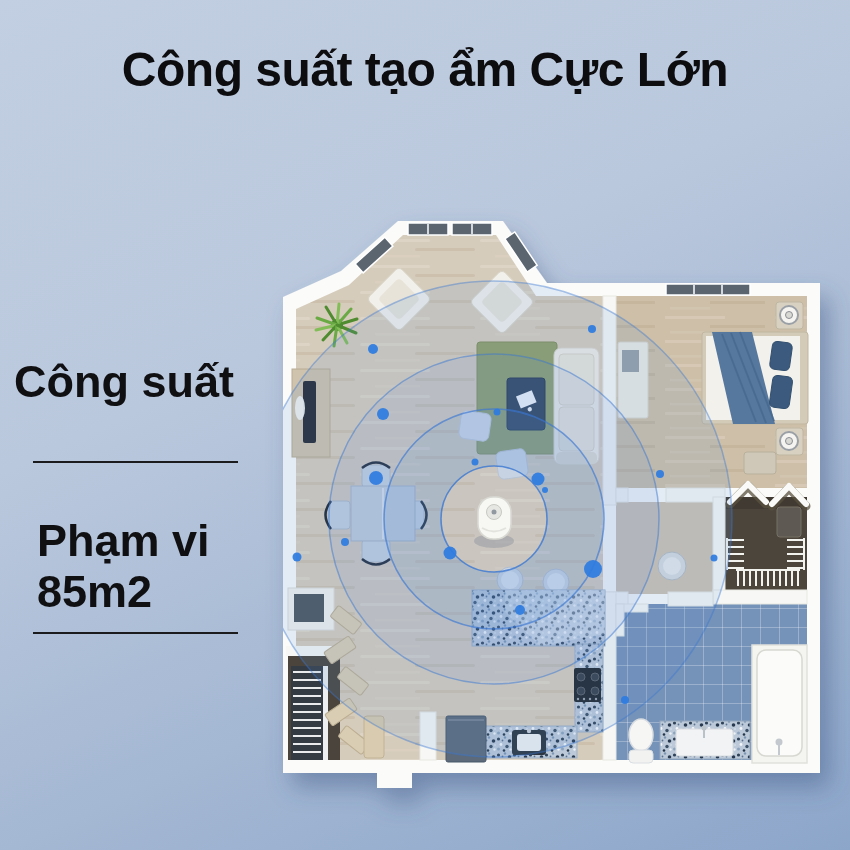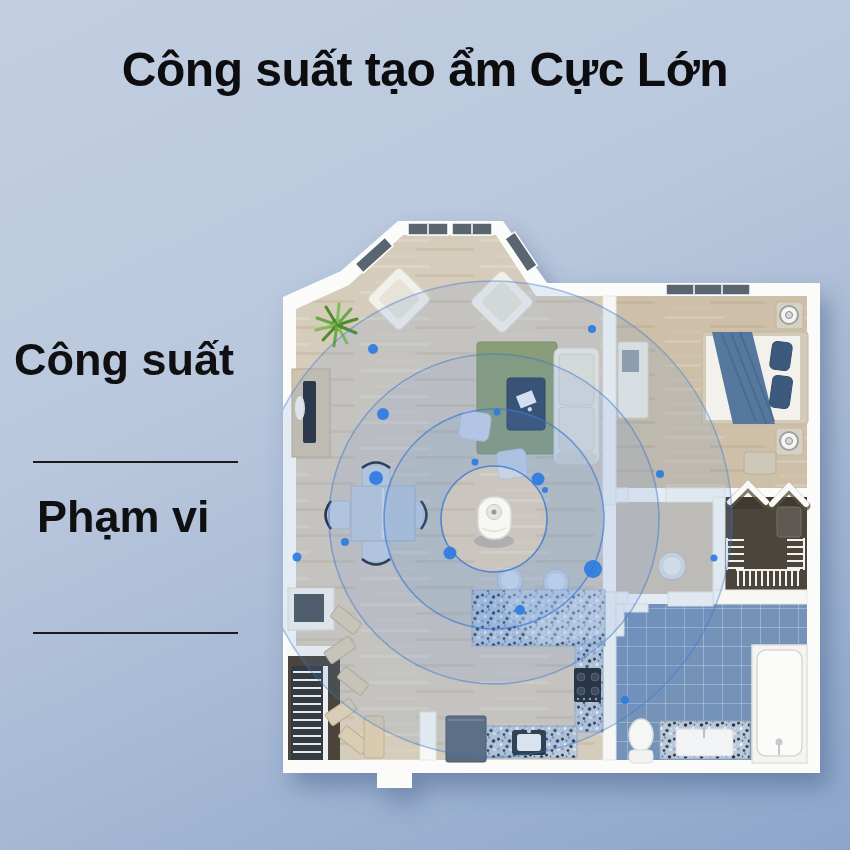--- a/index.html
+++ b/index.html
@@ -6,41 +6,42 @@
   #stage{
     position:relative;width:850px;height:850px;overflow:hidden;
     background:linear-gradient(155deg,#c2cfe2 0%,#bac8dd 38%,#a9bbd5 62%,#8ca6ca 100%);
     font-family:"Liberation Sans","DejaVu Sans",sans-serif;
   }
   #title{
     position:absolute;top:42px;left:0;width:850px;text-align:center;
     font-size:48px;font-weight:700;color:#0d0d10;letter-spacing:-0.5px;
   }
   .spec{position:absolute;font-size:45px;font-weight:700;color:#101013;line-height:1.13;}
-  #spec-1{left:14px;top:335px;}
-  #spec-2{left:37px;top:492px;}
+  #spec-1{left:14px;top:357px;}
+  #spec-2{left:37px;top:516px;}
   .spec-line{position:absolute;left:33px;width:205px;height:2px;background:#1b1b1e;}
   #spec-line-1{top:461px;}
   #spec-line-2{top:632px;}
   #plan-svg{position:absolute;left:0;top:0;}
 </style>
 </head>
 <body>
 
 <div id="stage">
 
   <div id="title">Công suất tạo ẩm Cực Lớn</div>
 
   <div id="spec-1" class="spec">
     <div>Công suất</div>
   </div>
   <div id="spec-line-1" class="spec-line"></div>
 
   <div id="spec-2" class="spec">
     <div>Phạm vi</div>
+    <div>85m2</div>
   </div>
   <div id="spec-line-2" class="spec-line"></div>
 
   <svg id="plan-svg" width="850" height="850" viewBox="0 0 850 850">
     <defs>
       <filter id="aptShadow" x="-15%" y="-15%" width="140%" height="140%">
         <feDropShadow dx="9" dy="14" stdDeviation="12" flood-color="#3c5580" flood-opacity="0.45"></feDropShadow>
       </filter>
       <pattern id="woodA" width="120" height="26" patternUnits="userSpaceOnUse">
         <rect width="120" height="26" fill="#d6ccbc"></rect>

